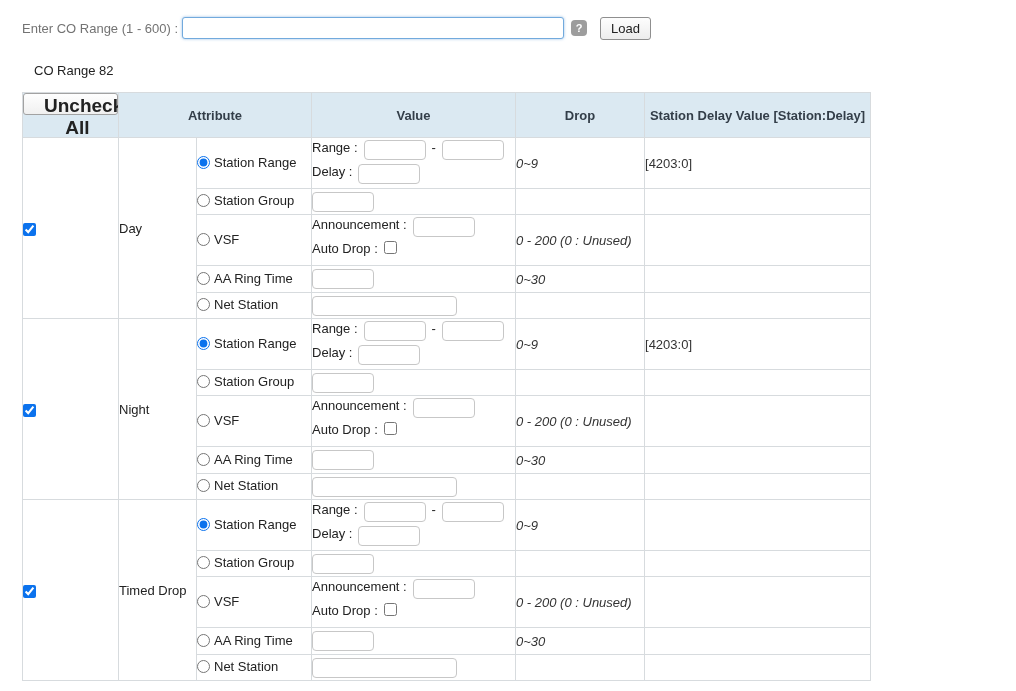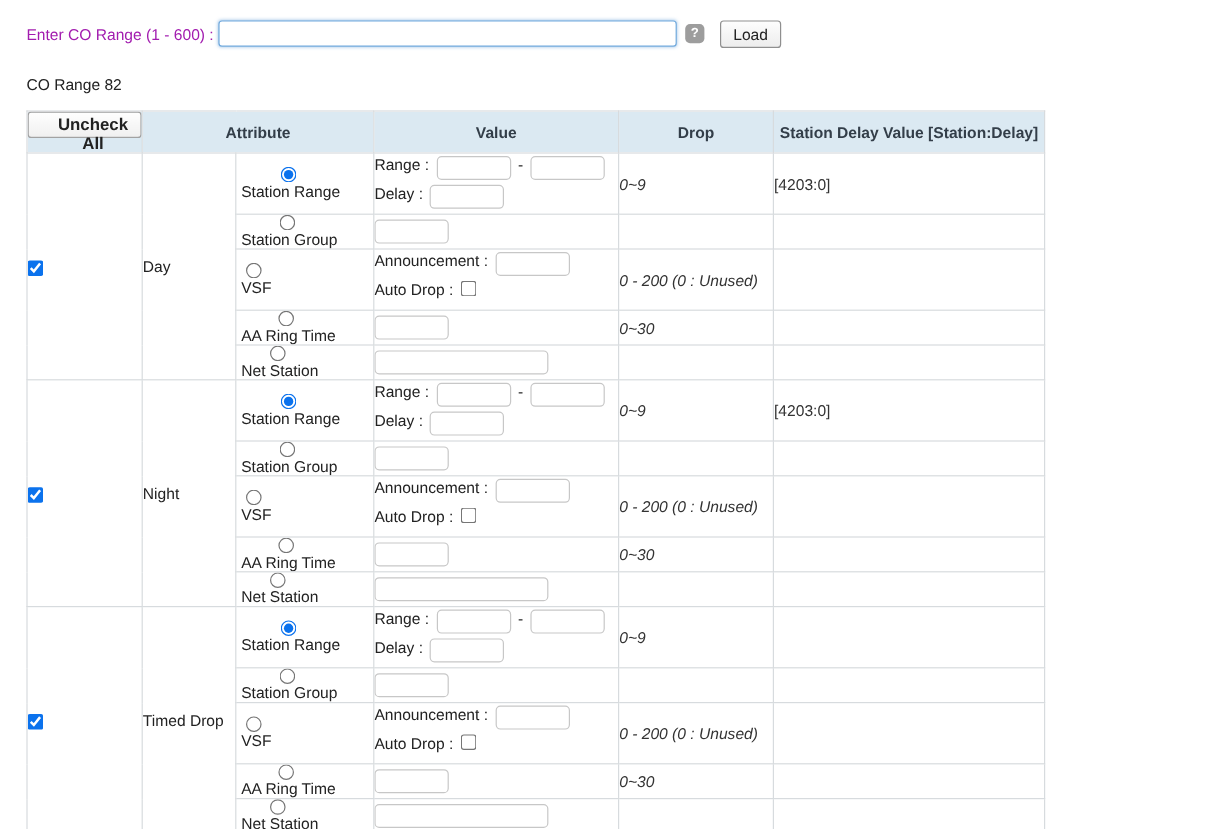--- a/index.html
+++ b/index.html
@@ -13,21 +13,21 @@
     overflow: hidden;
   }
 
   
   .topbar {
     display: flex;
     align-items: center;
     margin: 16px 0 0 22px;
     height: 24px;
   }
-  .topbar .lbl { width: 160px; color: #a21caf; }
+  .topbar .lbl { width: 160px; color: #737373; }
   .co-input {
     width: 382px; height: 22px;
     border: 1px solid #72aadd;
     border-radius: 3px;
     box-shadow: 0 0 3px rgba(102,160,216,0.65);
     outline: none;
     padding: 0 6px;
     font-family: "Liberation Sans", sans-serif;
     font-size: 13px;
   }
@@ -49,21 +49,21 @@
     padding: 0 10px;
     font-family: "Liberation Sans", sans-serif;
     font-size: 13px;
     color: #222;
     background: linear-gradient(#fdfdfd, #ededed);
     border: 1px solid #8f8f8f;
     border-radius: 3px;
     cursor: pointer;
   }
 
-  .co-title { margin: 23px 0 0 22px; }
+  .co-title { margin: 23px 0 0 34px; }
 
   
   table.cfg {
     margin: 14px 0 0 22px;
     border-collapse: collapse;
     table-layout: fixed;
     width: 848px;
     font-size: 13px;
   }
   table.cfg th, table.cfg td {
@@ -76,21 +76,21 @@
     background: #dbe9f2;
     color: #333e49;
     font-weight: bold;
     height: 26px;
     font-size: 13px;
   }
   th.hdr-chk { background: #ffffff; padding: 2px 3px; }
   .uncheck-btn {
     width: 100%; height: 22px;
     font-family: "Liberation Sans", sans-serif;
-    font-size: 14px; font-weight: bold;
+    font-size: 19px; font-weight: bold;
     color: #222;
     background: linear-gradient(#fefefe, #f0f0f0);
     border: 1px solid #a2a2a2;
     border-radius: 3px;
     cursor: pointer;
     padding-left: 20px;
   }
 
   tr.rh-lg > td { height: 51px; }
   tr.rh-md > td { height: 50px; }
@@ -104,21 +104,21 @@
   td.cell-rng { padding-left: 10px; color: #333; font-style: italic; }
   td.cell-sdv { padding-left: 11px; color: #333; }
 
   input[type="checkbox"], input[type="radio"] {
     width: 13px; height: 13px;
     margin: 0;
     accent-color: #0b72ed;
     vertical-align: middle;
     cursor: pointer;
   }
-  label.optlbl { display: inline-flex; align-items: center; cursor: pointer; flex-direction: column; }
+  label.optlbl { display: inline-flex; align-items: center; cursor: pointer; }
   label.optlbl span { margin-left: 4px; color: #222; }
 
   .vline {
     display: flex;
     margin: 2px 0;
     height: 22px;
     white-space: nowrap;
   }
   .vline .vl-lbl { margin-right: 6px; }
   .vline .dash { margin: 0 6px; }

